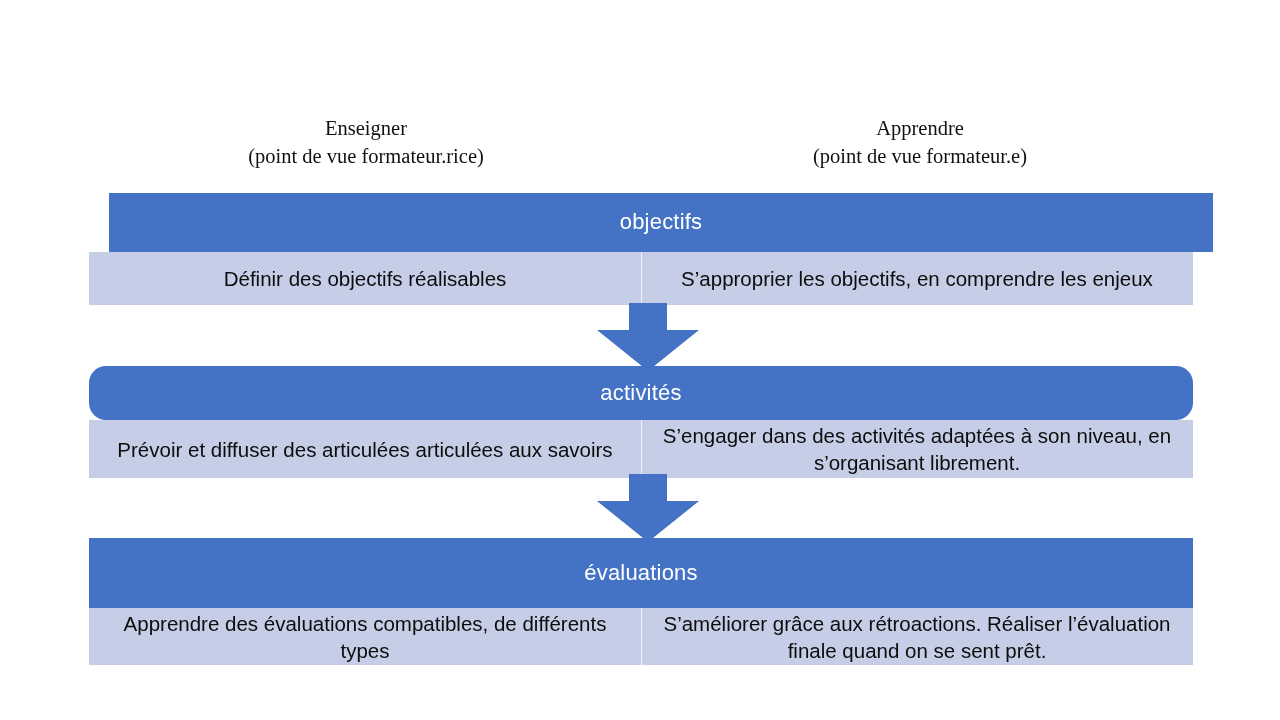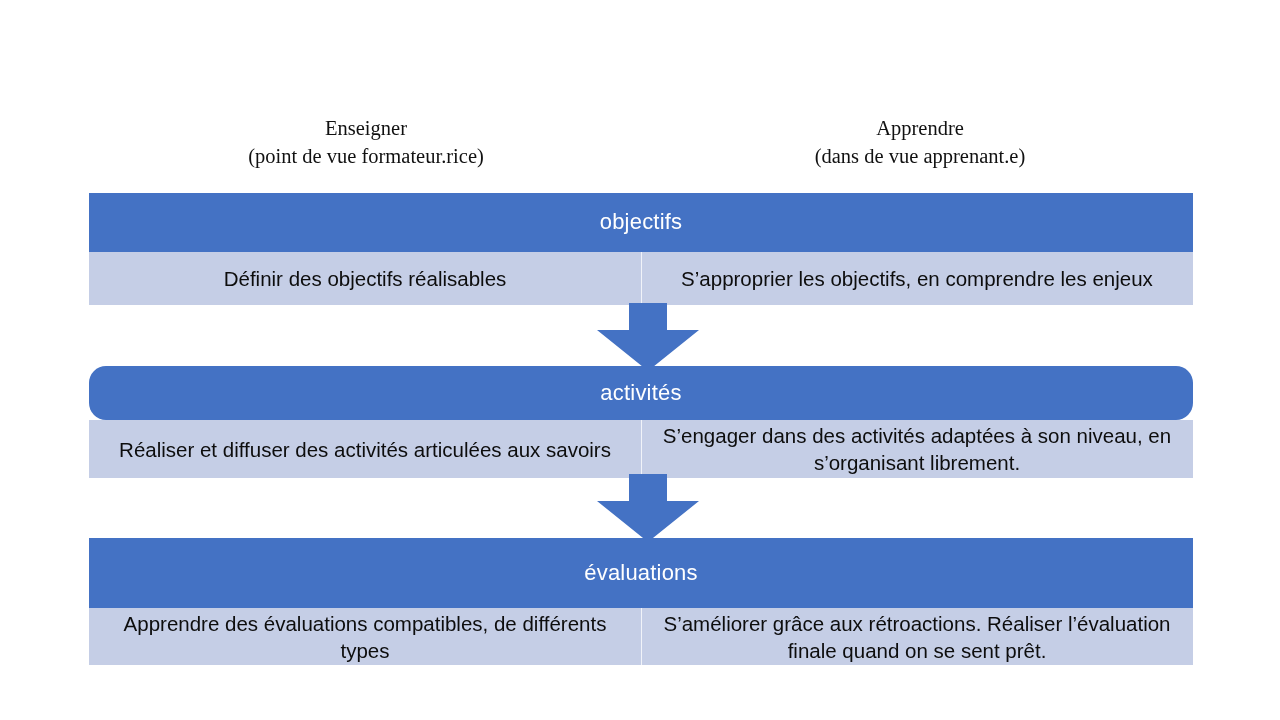--- a/index.html
+++ b/index.html
@@ -90,21 +90,21 @@
     justify-content: center;
     text-align: center;
     padding: 2px 14px;
     font-size: 20.5px;
     line-height: 27px;
     color: #0d0d0d;
   }
 
   
   #stage-objectifs             { top: 193px; }
-  #stage-objectifs .stage-title{ height: 59px; }
+  #stage-objectifs .stage-title{ height: 59px; margin-left: 20px; }
   #stage-objectifs .stage-body { height: 53px; }
 
   #stage-activites             { top: 366px; }
   #stage-activites .stage-title{ height: 54px; border-radius: 17px; }
   #stage-activites .stage-body { height: 58px; }
 
   #stage-evaluations              { top: 538px; }
   #stage-evaluations .stage-title { height: 70px; }
   #stage-evaluations .stage-body  { height: 57px; }
 
@@ -124,41 +124,41 @@
 
 <div class="canvas">
 
   <div class="col-header" id="header-left">
     <span class="line">Enseigner</span>
     <span class="line">(point de vue formateur.rice)</span>
   </div>
 
   <div class="col-header" id="header-right">
     <span class="line">Apprendre</span>
-    <span class="line">(dans de vue apprenant.e)</span>
+    <span class="line">(point de vue formateur.e)</span>
   </div>
 
   <div class="stage" id="stage-objectifs">
     <div class="stage-title">objectifs</div>
     <div class="stage-body">
       <div class="cell">Définir des objectifs réalisables</div>
       <div class="cell">S’approprier les objectifs, en comprendre les enjeux</div>
     </div>
   </div>
 
   <div class="down-arrow" id="arrow-1">
     <svg viewBox="0 0 102 68" preserveAspectRatio="none" aria-hidden="true">
       <polygon points="32,0 70,0 70,27 102,27 51,68 0,27 32,27" fill="#4472C4"></polygon>
     </svg>
   </div>
 
   <div class="stage" id="stage-activites">
     <div class="stage-title">activités</div>
     <div class="stage-body">
-      <div class="cell">Réaliser et diffuser des activités articulées aux savoirs</div>
+      <div class="cell">Prévoir et diffuser des articulées articulées aux savoirs</div>
       <div class="cell">S’engager dans des activités adaptées à son niveau, en s’organisant librement.</div>
     </div>
   </div>
 
   <div class="down-arrow" id="arrow-2">
     <svg viewBox="0 0 102 68" preserveAspectRatio="none" aria-hidden="true">
       <polygon points="32,0 70,0 70,27 102,27 51,68 0,27 32,27" fill="#4472C4"></polygon>
     </svg>
   </div>
 

